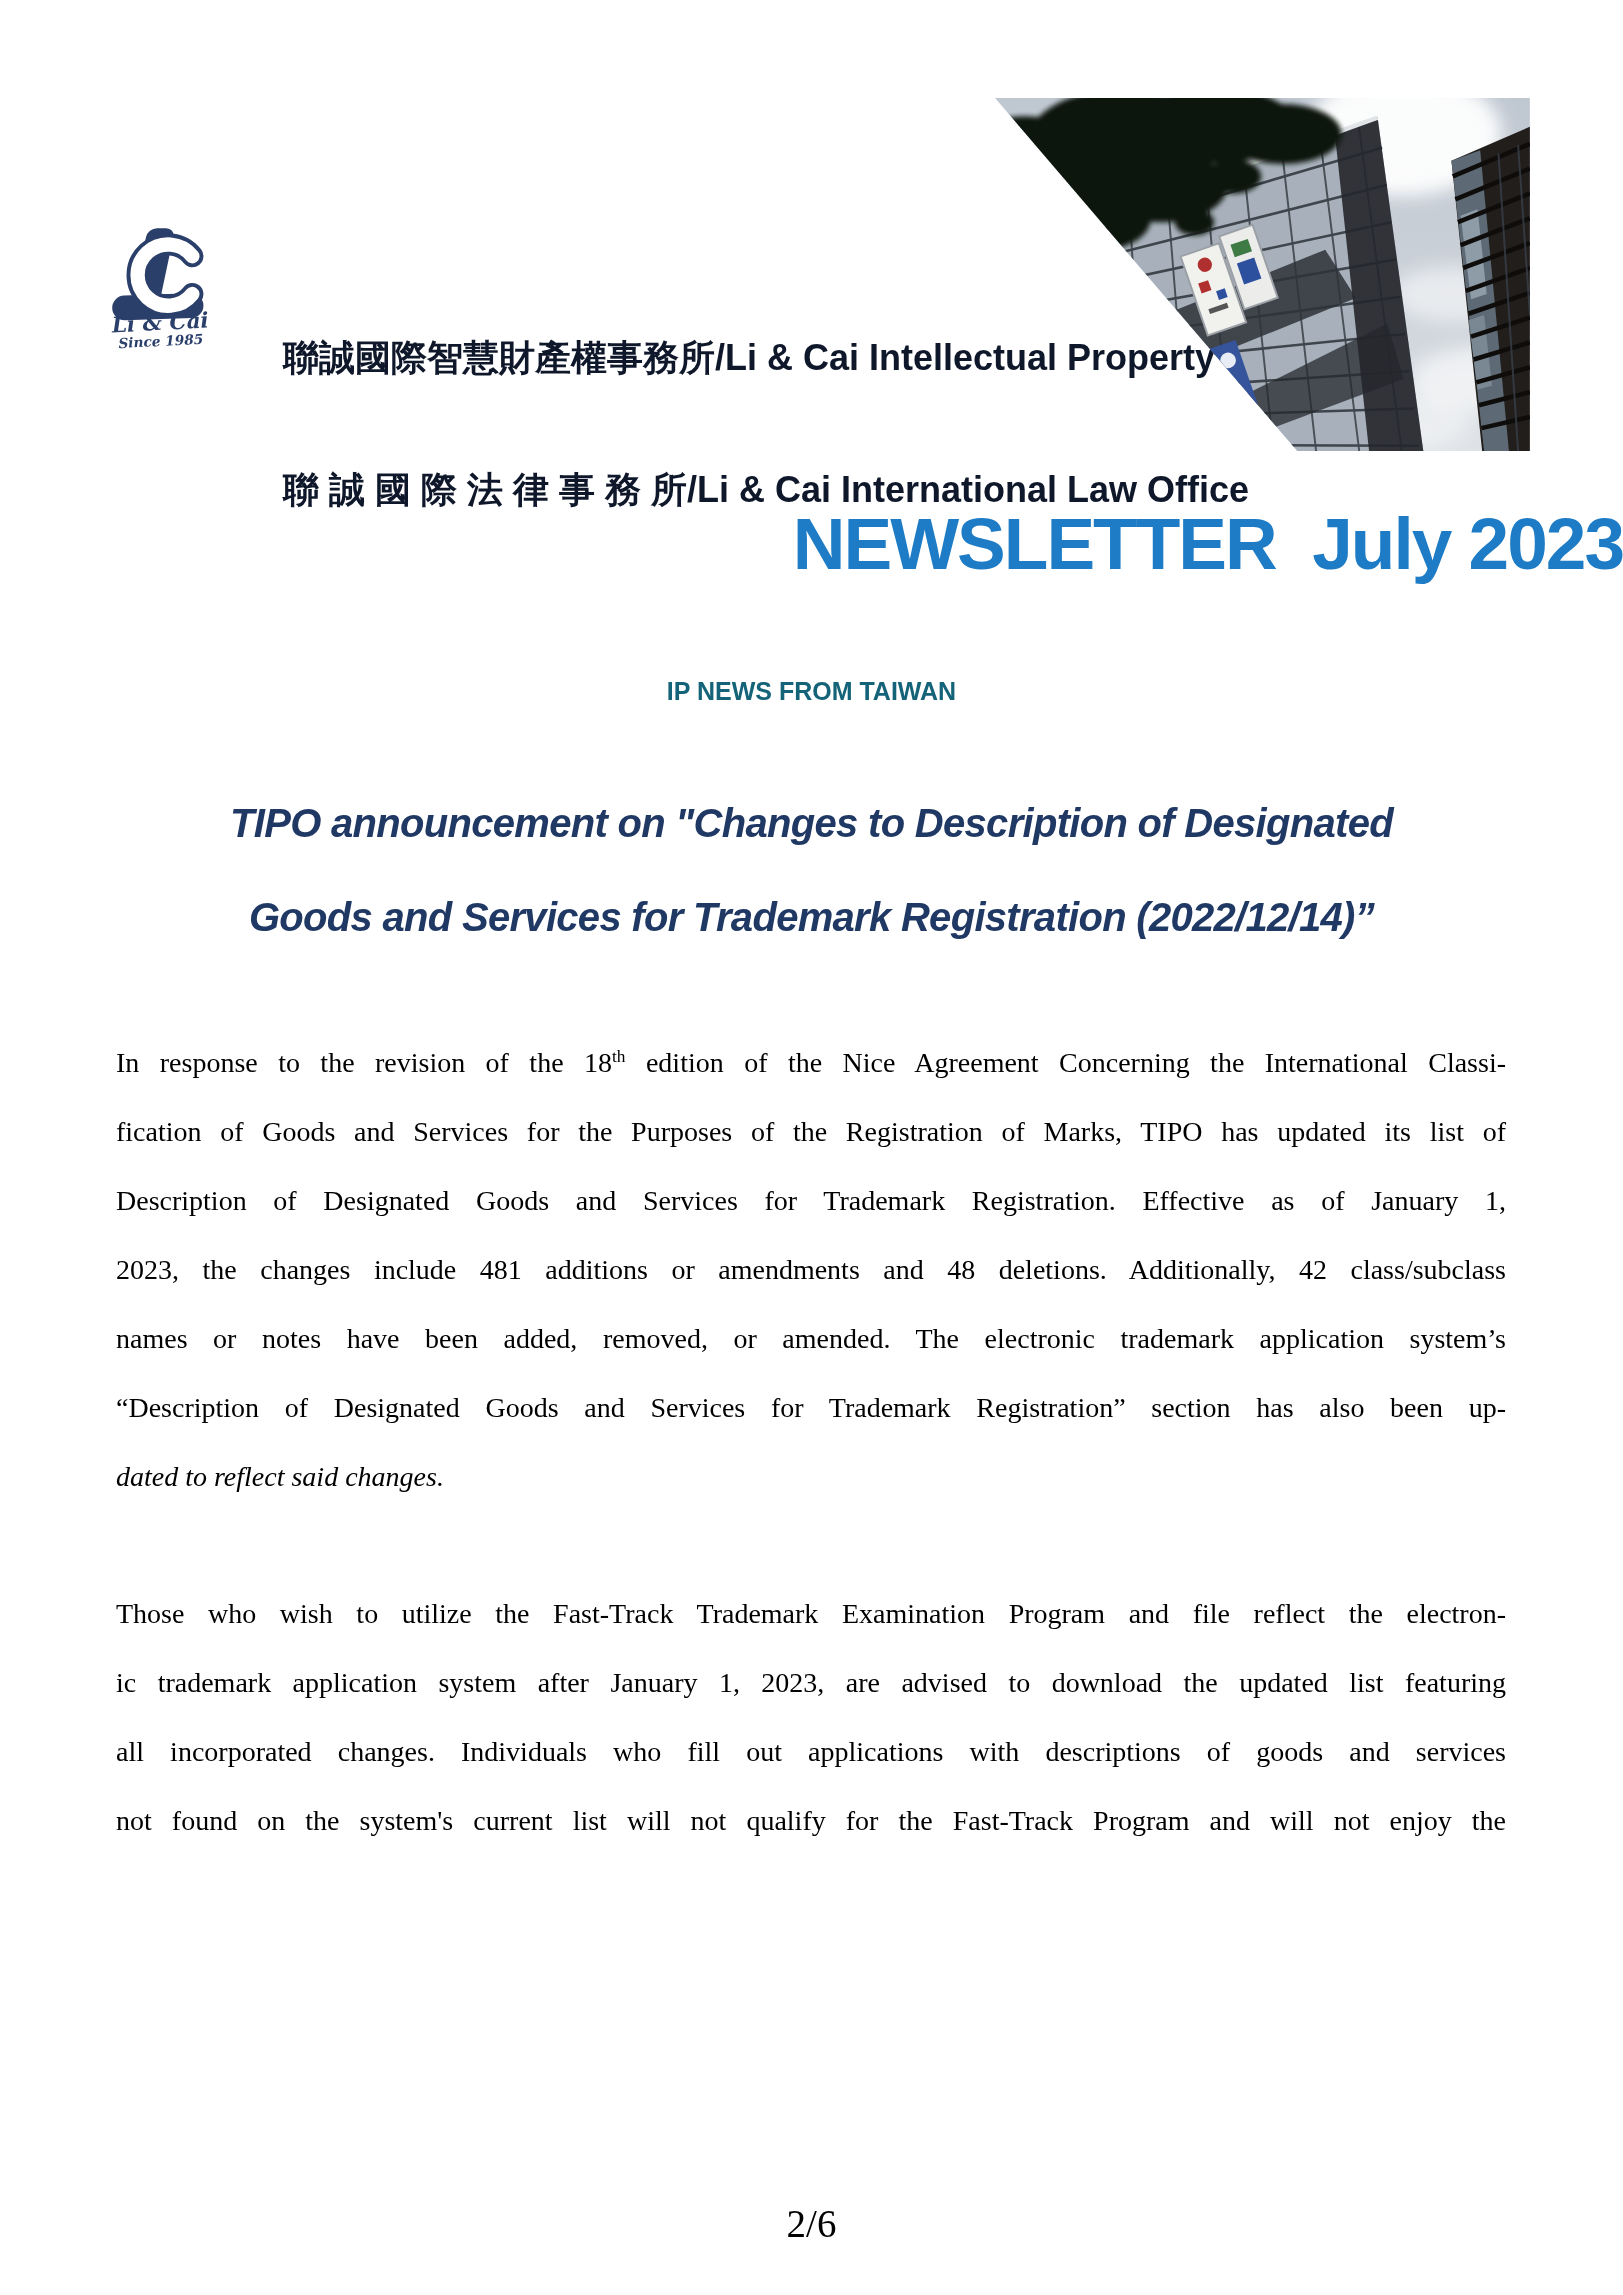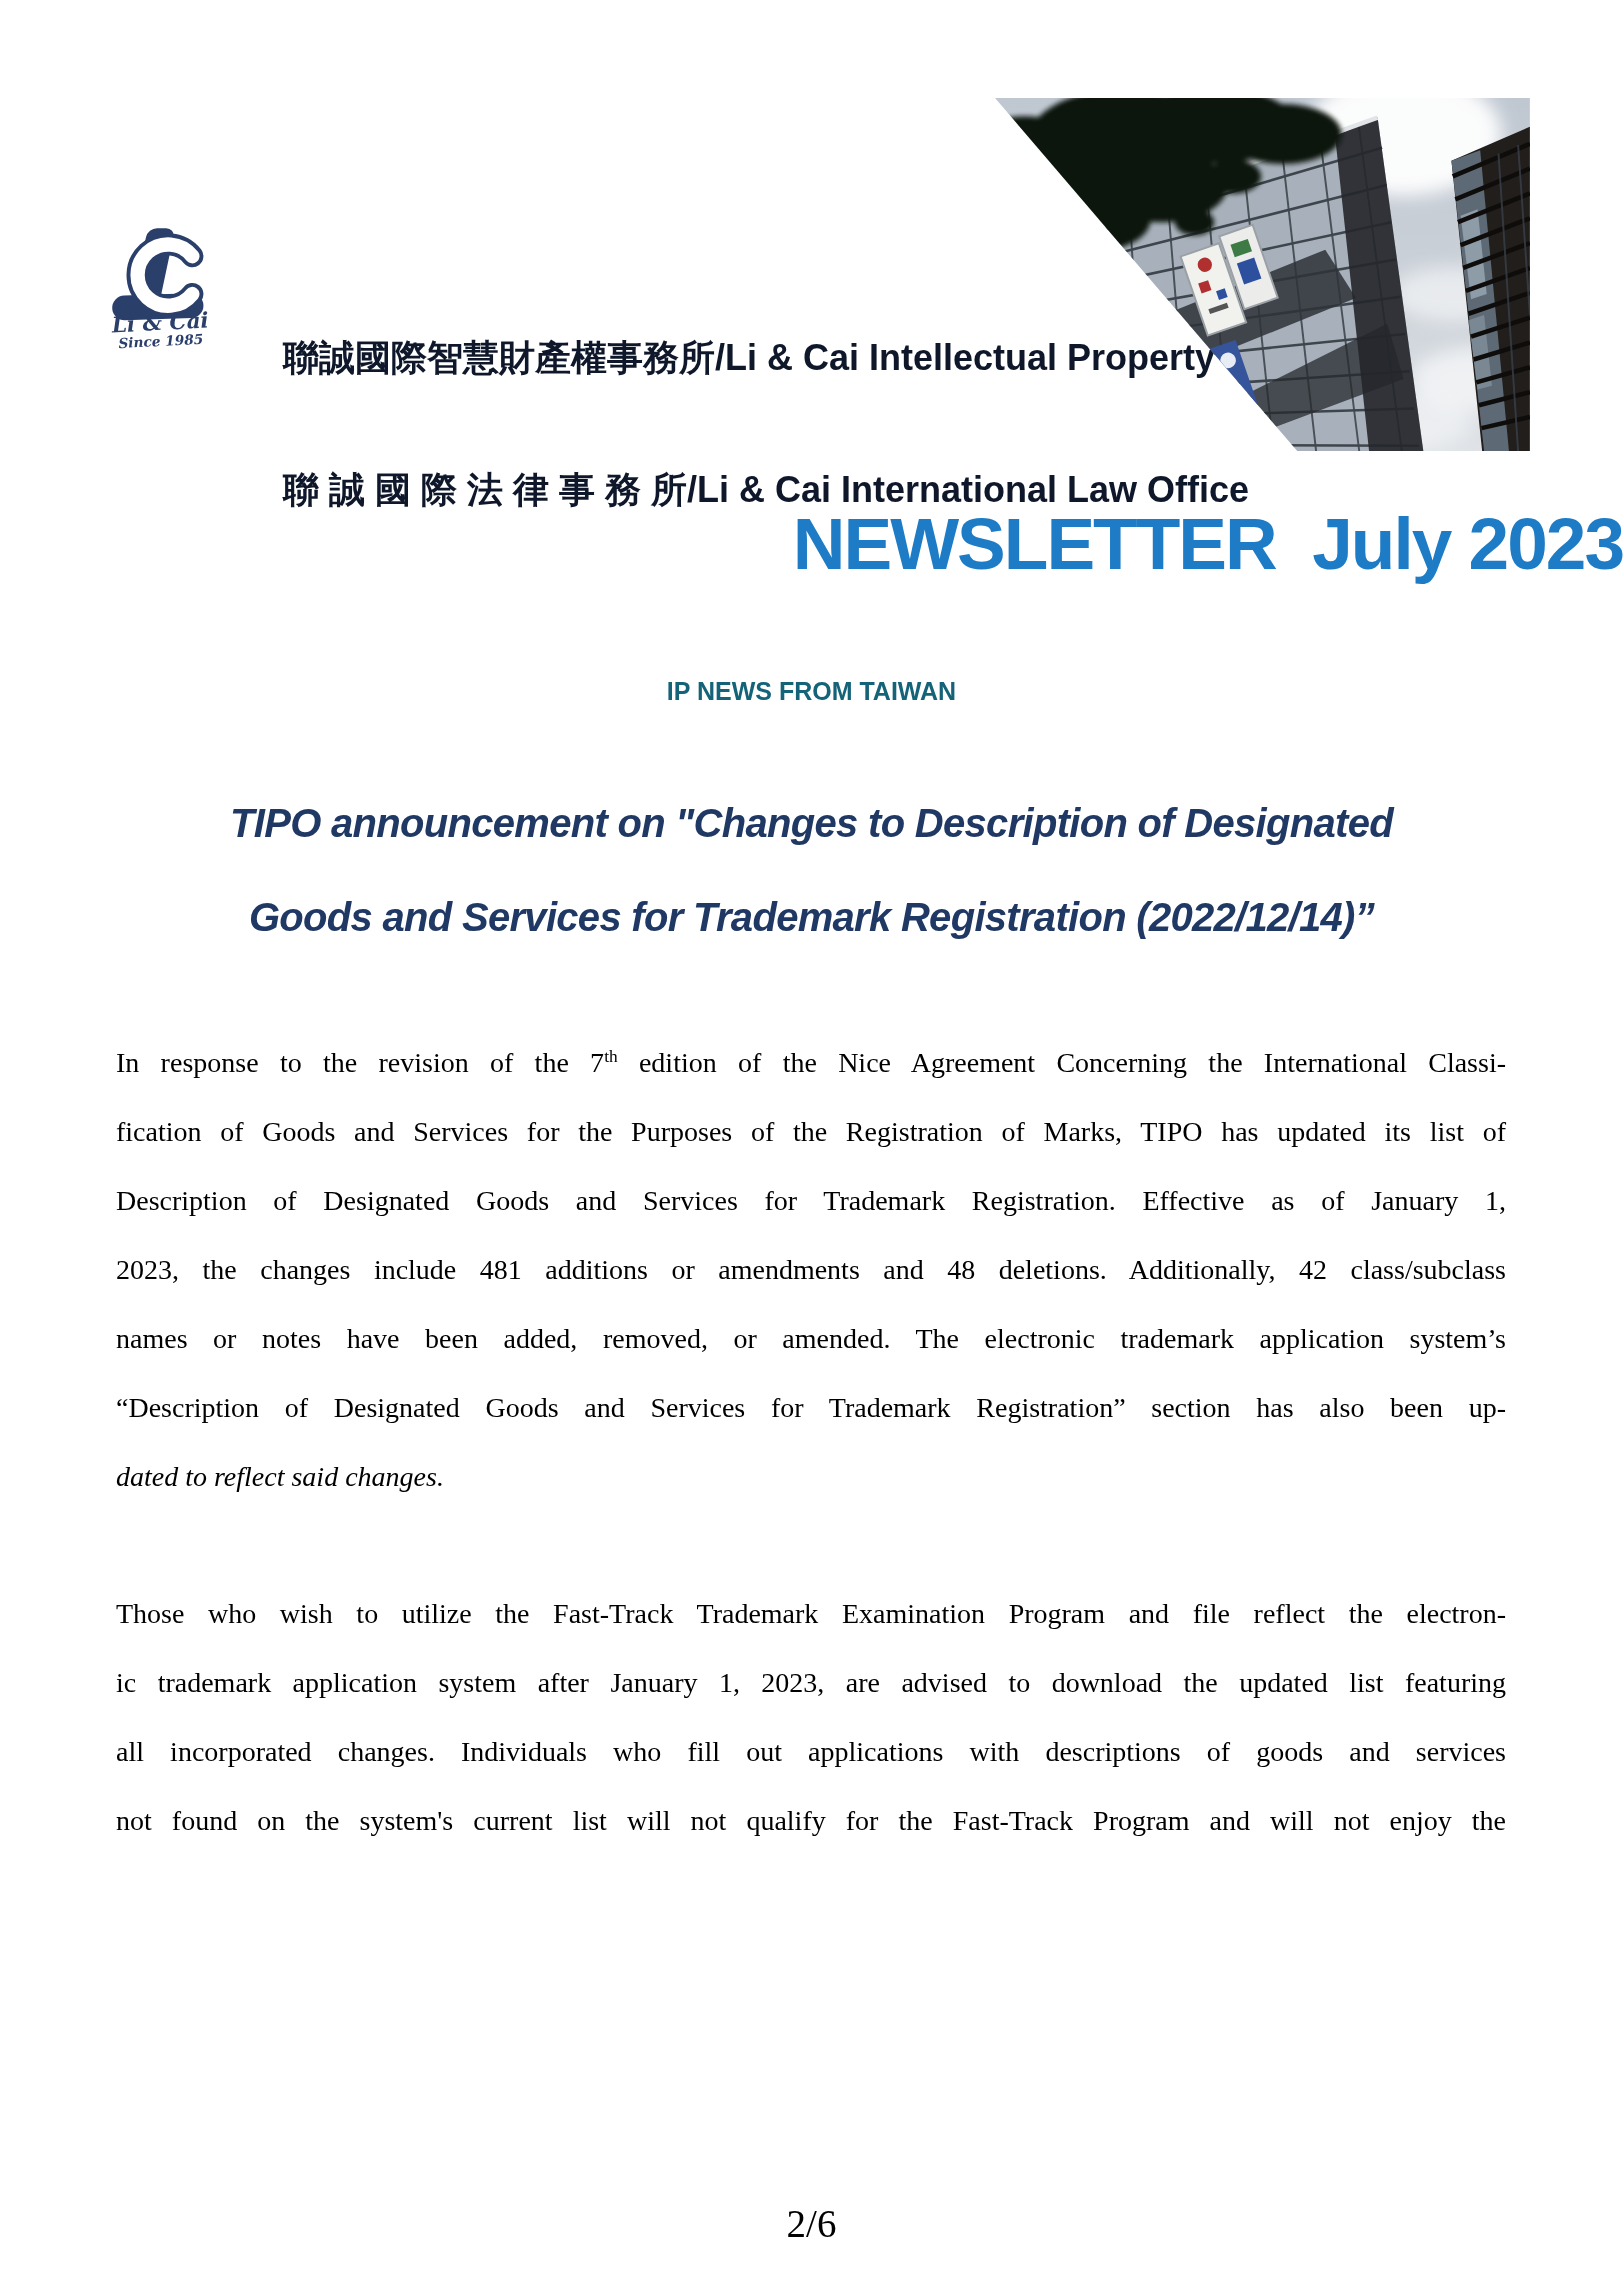--- a/index.html
+++ b/index.html
@@ -200,21 +200,21 @@
   <div class="title">NEWSLETTER  July 2023</div>
   <div class="subtitle">IP NEWS FROM TAIWAN</div>
 
   <div class="article-heading">
     <div>TIPO announcement on "Changes to Description of Designated</div>
     <div>Goods and Services for Trademark Registration (2022/12/14)”</div>
   </div>
 
   <div class="body-text">
     <div class="para1">
-      <div class="line"><span>In response to the revision of the 7</span><sup class="ord">th</sup><span> edition of the Nice Agreement Concerning the International Classi-</span></div>
+      <div class="line"><span>In response to the revision of the 18</span><sup class="ord">th</sup><span> edition of the Nice Agreement Concerning the International Classi-</span></div>
       <div class="line">fication of Goods and Services for the Purposes of the Registration of Marks, TIPO has updated its list of</div>
       <div class="line">Description of Designated Goods and Services for Trademark Registration. Effective as of January 1,</div>
       <div class="line">2023, the changes include 481 additions or amendments and 48 deletions. Additionally, 42 class/subclass</div>
       <div class="line">names or notes have been added, removed, or amended. The electronic trademark application system’s</div>
       <div class="line">“Description of Designated Goods and Services for Trademark Registration” section has also been up-</div>
       <div class="line last">dated to reflect said changes.</div>
     </div>
     <div class="para2">
       <div class="line">Those who wish to utilize the Fast-Track Trademark Examination Program and file reflect the electron-</div>
       <div class="line">ic trademark application system after January 1, 2023, are advised to download the updated list featuring</div>

